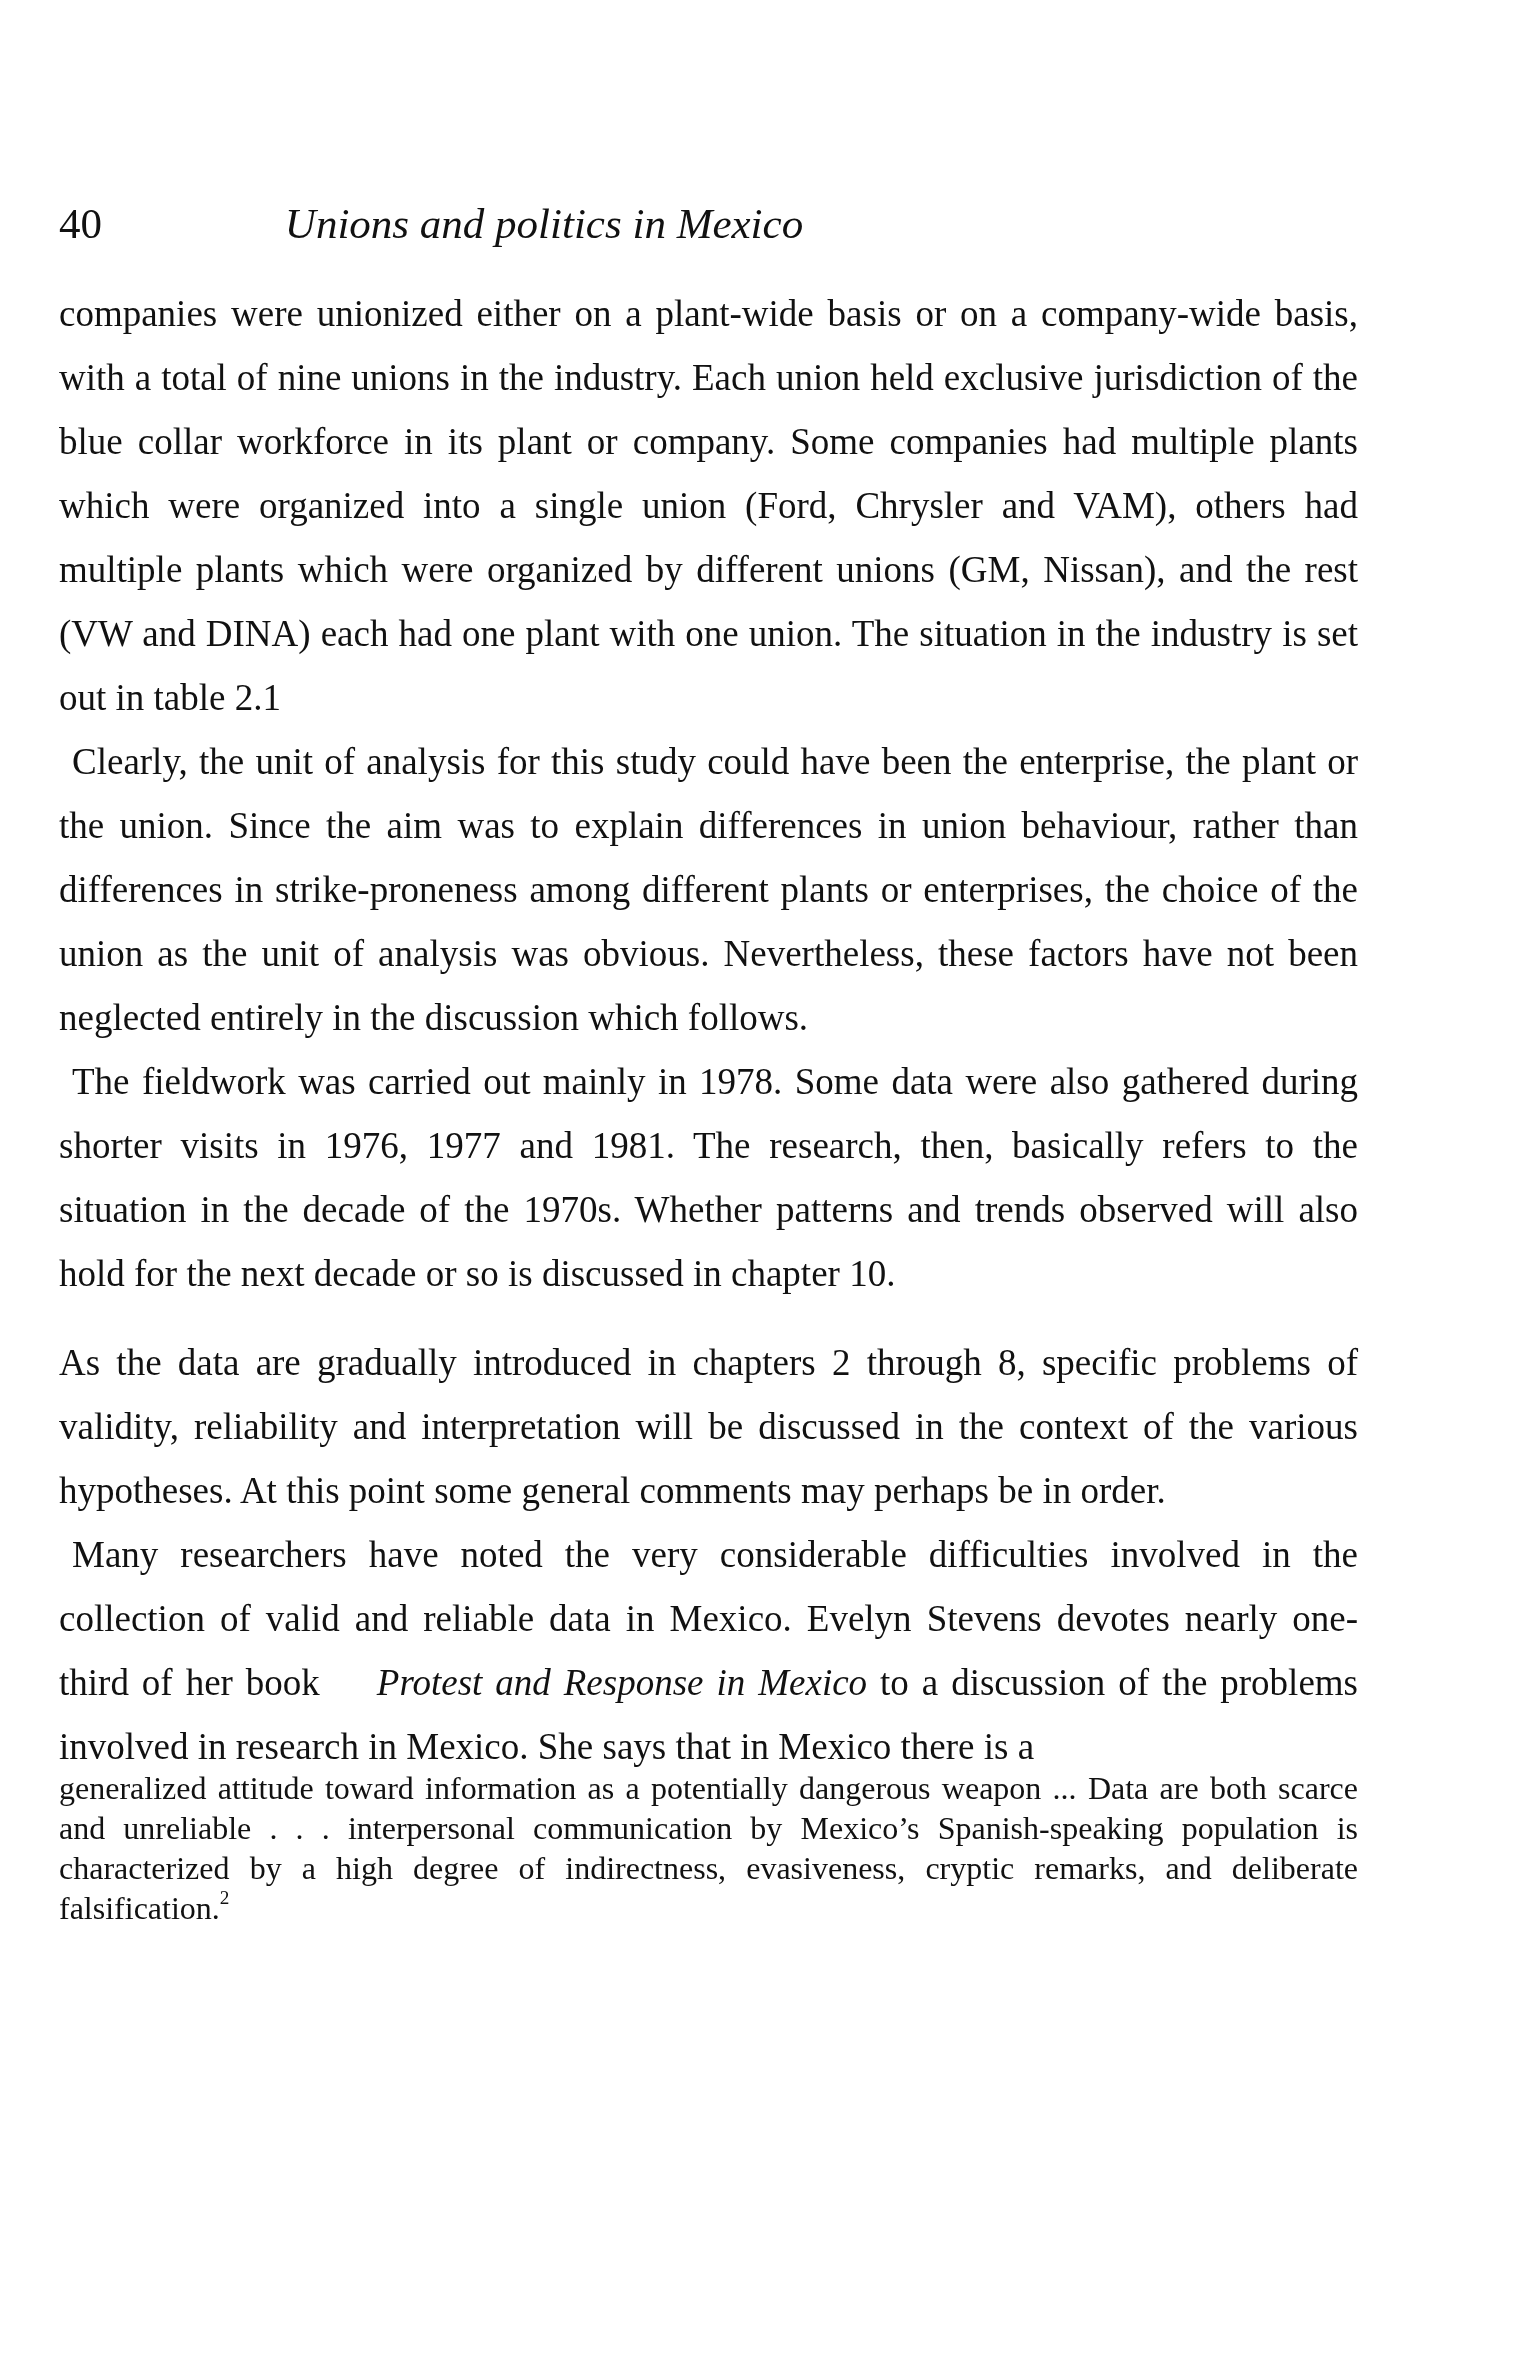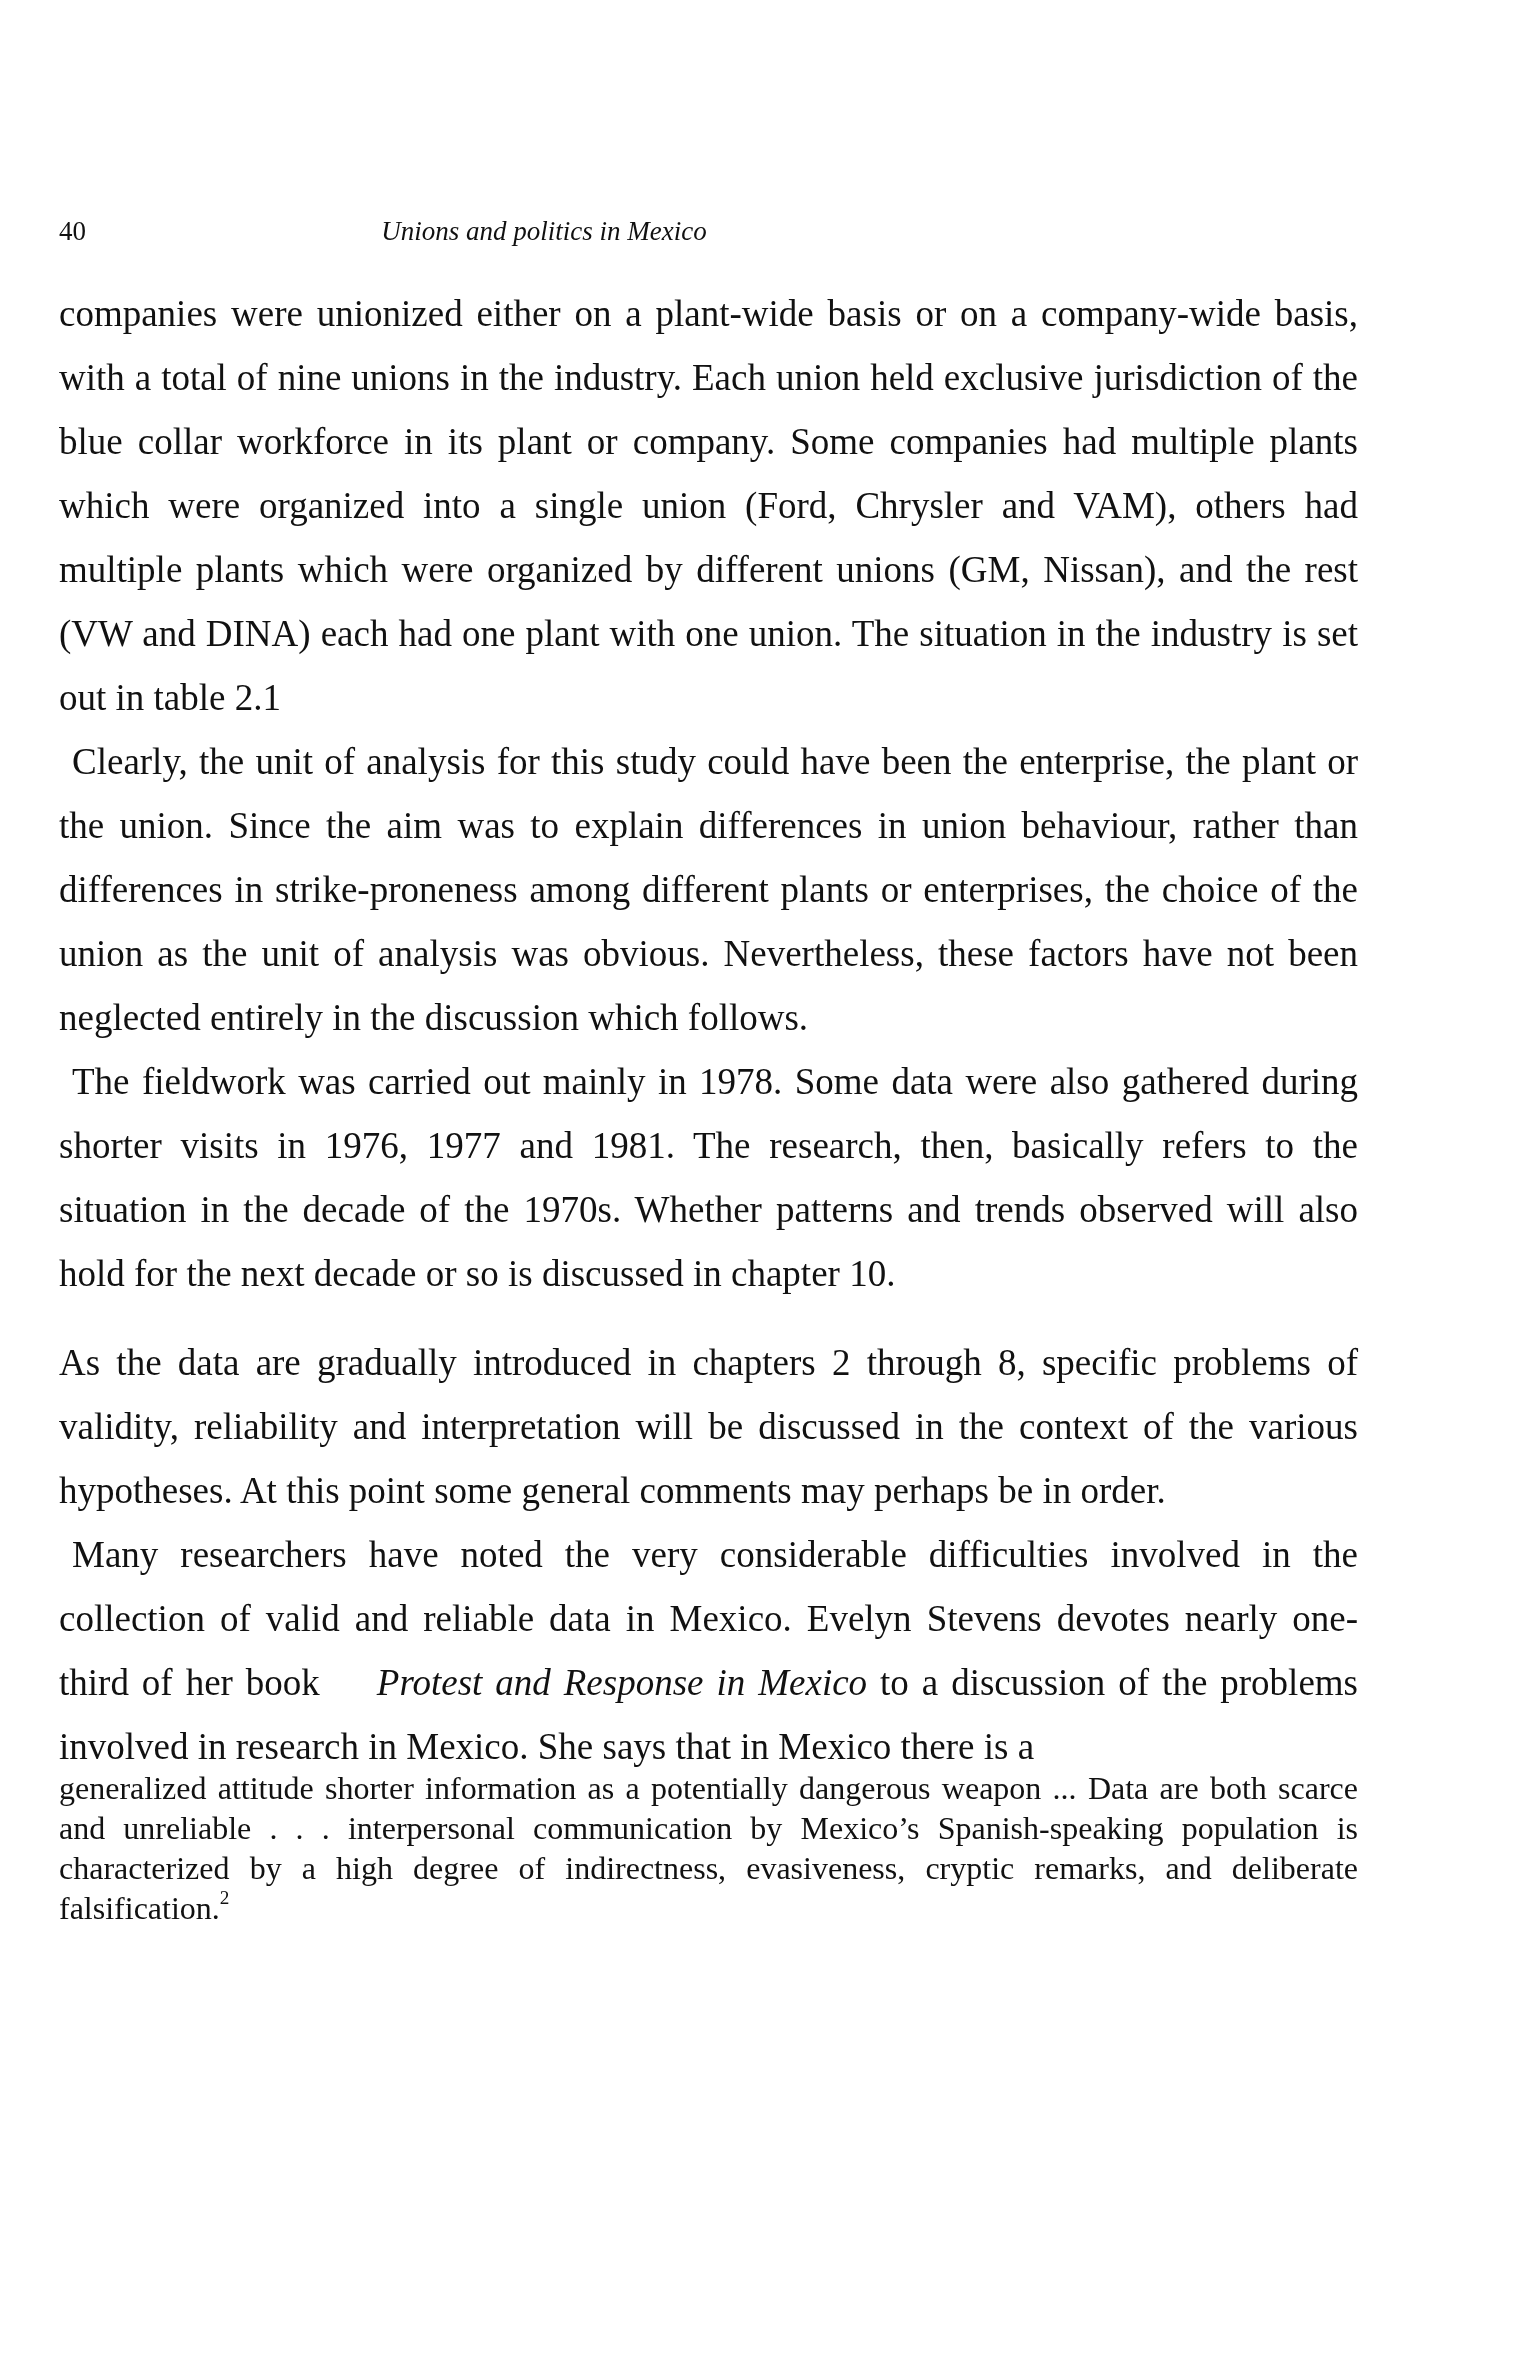--- a/index.html
+++ b/index.html
@@ -17,25 +17,25 @@
   }
   .page {
     position: absolute;
     left: 0;
     top: 0;
     width: 1538px;
     height: 2377px;
   }
   .running-head {
     position: absolute;
-    top: 208px;
+    top: 200px;
     left: 59px;
     width: 970px;
     height: 47px;
-    font-size: 27px;
+    font-size: 43px;
     line-height: 47px;
   }
   .page-number {
     position: absolute;
     left: 0;
     top: 0;
   }
   .running-title {
     position: absolute;
     left: 0;
@@ -104,19 +104,19 @@
     <p class="indent">The fieldwork was carried out mainly in 1978. Some data were also gathered during shorter visits in 1976, 1977 and 1981. The research, then, basically refers to the situation in the decade of the 1970s. Whether patterns and trends observed will also hold for the next decade or so is discussed in chapter 10.</p>
   </div>
 
 
   <div class="text-block block-2">
     <p>As the data are gradually introduced in chapters 2 through 8, specific problems of validity, reliability and interpretation will be discussed in the context of the various hypotheses. At this point some general comments may perhaps be in order.</p>
     <p class="indent"><span>Many researchers have noted the very considerable difficulties involved in the collection of valid and reliable data in Mexico. Evelyn Stevens devotes nearly one-third of her book </span><span class="title-italic">Protest and Response in Mexico</span><span> to a discussion of the problems involved in research in Mexico. She says that in Mexico there is a</span></p>
   </div>
 
   <div class="quote quote-1">
-    <span>generalized attitude shorter information as a potentially dangerous weapon ... Data are both scarce and unreliable . . . interpersonal communication by Mexico’s Spanish-speaking population is characterized by a high degree of indirectness, evasiveness, cryptic remarks, and deliberate falsification.</span><sup>2</sup>
+    <span>generalized attitude toward information as a potentially dangerous weapon ... Data are both scarce and unreliable . . . interpersonal communication by Mexico’s Spanish-speaking population is characterized by a high degree of indirectness, evasiveness, cryptic remarks, and deliberate falsification.</span><sup>2</sup>
   </div>
 
 
 
 </div>
 
 
 </body></html>

